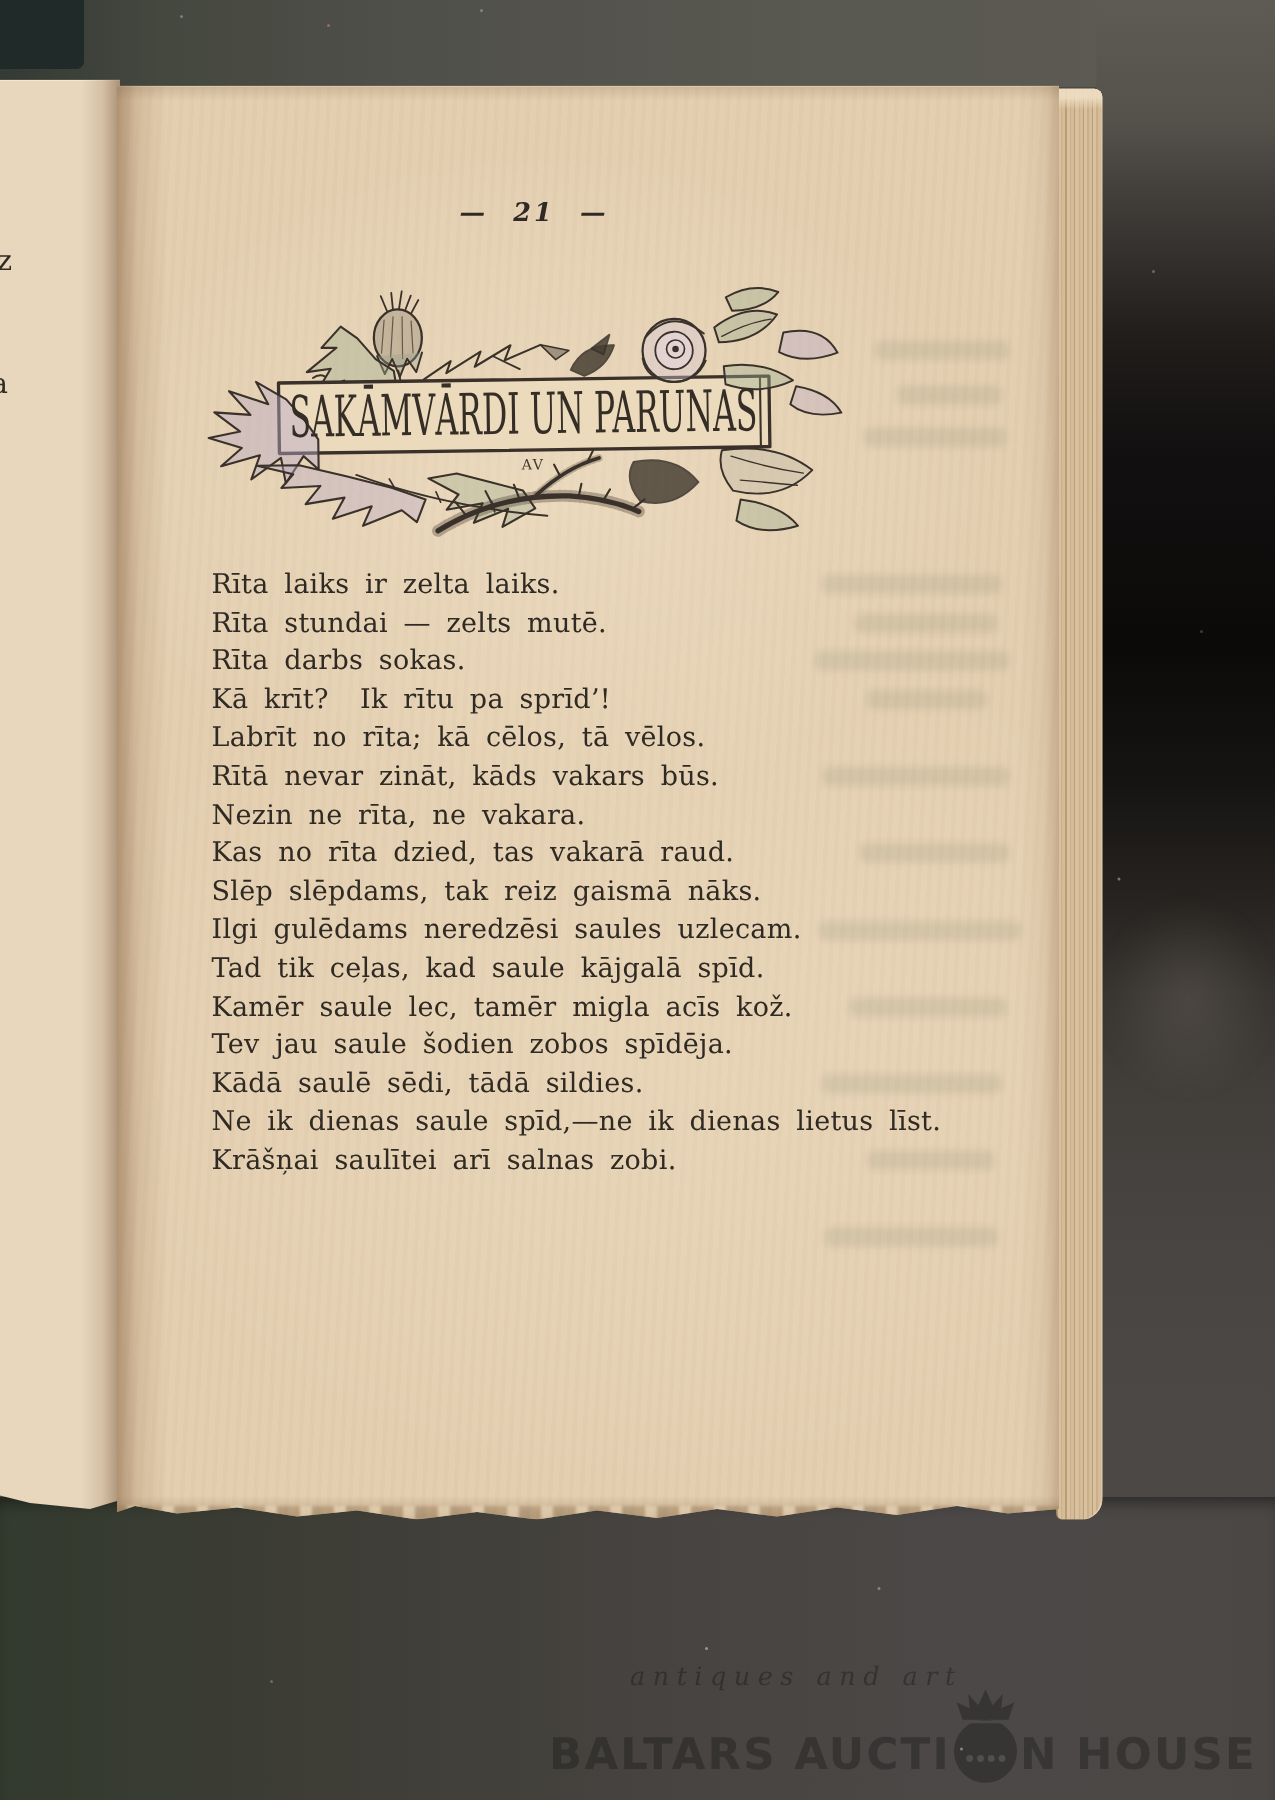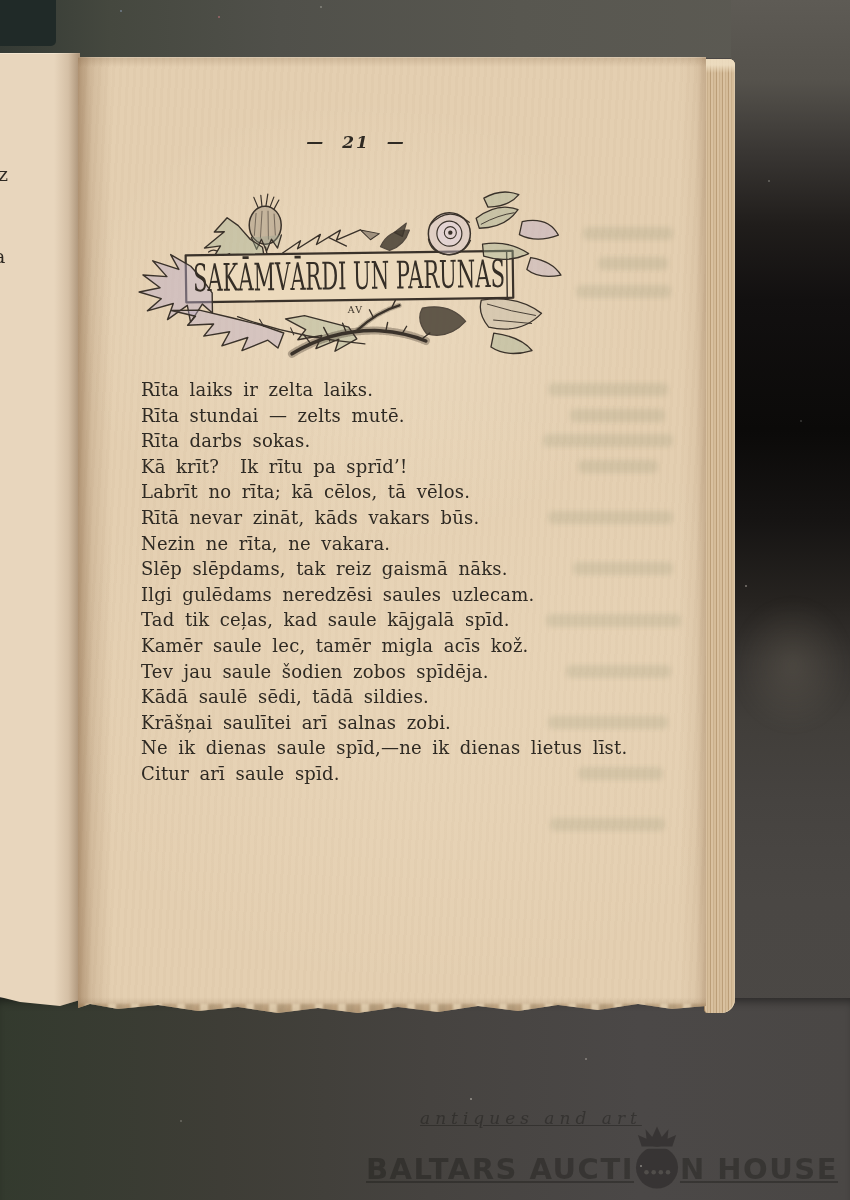--- a/index.html
+++ b/index.html
@@ -15,23 +15,23 @@
       #0b0a09 430px,#161413 520px,#262320 600px,#363330 660px,#413e3a 720px,#464340 800px,#4a4744 900px,#4c4946 1200px);}
   .bg-right-smudge{position:absolute;left:735px;top:600px;width:115px;height:130px;border-radius:50%;
     background:radial-gradient(closest-side,rgba(150,140,122,.22),transparent);filter:blur(6px);}
   .bg-bottom{position:absolute;left:0;top:998px;width:850px;height:202px;
     background:linear-gradient(90deg,#333a2e 0,#3e3d36 220px,#464340 430px,#4b4847 640px,#4a4745 850px);
     box-shadow:inset 0 8px 10px -5px rgba(0,0,0,.45);}
 
   
   .watermark{position:absolute;left:358px;top:1092px;width:440px;height:95px;z-index:2;}
   .wm-tagline{position:absolute;left:62px;top:16px;font-style:italic;font-size:17px;letter-spacing:5px;
-    color:rgba(16,15,13,.34);white-space:nowrap;text-decoration:underline;}
+    color:rgba(16,15,13,.34);white-space:nowrap;}
   .wm-brand{position:absolute;left:8px;top:30px;display:flex;align-items:flex-end;white-space:nowrap;
-    font-family:"DejaVu Sans",sans-serif;font-weight:bold;font-size:29px;letter-spacing:1.5px;color:rgba(14,13,11,.30);text-decoration:underline;}
+    font-family:"DejaVu Sans",sans-serif;font-weight:bold;font-size:29px;letter-spacing:1.5px;color:rgba(14,13,11,.30);}
   .wm-brand span{line-height:1;padding-bottom:6px;}
   .wm-orb{width:44px;height:70px;margin:0 1px -2px 1px;flex:0 0 auto;}
 
   
   .left-page{position:absolute;left:0;top:53px;width:80px;height:953px;background:#e8d6bd;z-index:3;
     clip-path:polygon(0 0,100% 0,100% 947px,60px 953px,20px 949px,0 944px);
     box-shadow:inset 0 1px 0 rgba(252,242,224,.55);}
   .left-page-shadow{position:absolute;right:0;top:0;width:26px;height:100%;
     background:linear-gradient(90deg,transparent,rgba(124,90,58,.18) 55%,rgba(110,78,48,.5));}
   .frag{position:absolute;font-size:19px;color:var(--color-ink,#2f2a23);}
@@ -191,29 +191,29 @@
     </svg>
 
     <div class="proverbs">
         <div class="proverb">Rīta laiks ir zelta laiks.</div>
         <div class="proverb">Rīta stundai — zelts mutē.</div>
         <div class="proverb">Rīta darbs sokas.</div>
         <div class="proverb">Kā krīt?  Ik rītu pa sprīd’!</div>
         <div class="proverb">Labrīt no rīta; kā cēlos, tā vēlos.</div>
         <div class="proverb">Rītā nevar zināt, kāds vakars būs.</div>
         <div class="proverb">Nezin ne rīta, ne vakara.</div>
+        <div class="proverb">Kas no rīta dzied, tas vakarā raud.</div>
         <div class="proverb">Slēp slēpdams, tak reiz gaismā nāks.</div>
         <div class="proverb">Ilgi gulēdams neredzēsi saules uzlecam.</div>
         <div class="proverb">Tad tik ceļas, kad saule kājgalā spīd.</div>
         <div class="proverb">Kamēr saule lec, tamēr migla acīs kož.</div>
         <div class="proverb">Tev jau saule šodien zobos spīdēja.</div>
         <div class="proverb">Kādā saulē sēdi, tādā sildies.</div>
+        <div class="proverb">Ne ik dienas saule spīd,—ne ik dienas lietus līst.</div>
         <div class="proverb">Krāšņai saulītei arī salnas zobi.</div>
-        <div class="proverb">Ne ik dienas saule spīd,—ne ik dienas lietus līst.</div>
-        <div class="proverb">Citur arī saule spīd.</div>
       </div>
 
     <div class="ghost" style="left:505px;top:170px;width:90px;"></div>
     <div class="ghost" style="left:520px;top:200px;width:70px;"></div>
     <div class="ghost" style="left:498px;top:228px;width:95px;"></div>
     <div class="ghost" style="left:470px;top:326px;width:120px;"></div>
     <div class="ghost" style="left:492px;top:352px;width:95px;"></div>
     <div class="ghost" style="left:465px;top:377px;width:130px;"></div>
     <div class="ghost" style="left:500px;top:403px;width:80px;"></div>
     <div class="ghost" style="left:470px;top:454px;width:125px;"></div>

